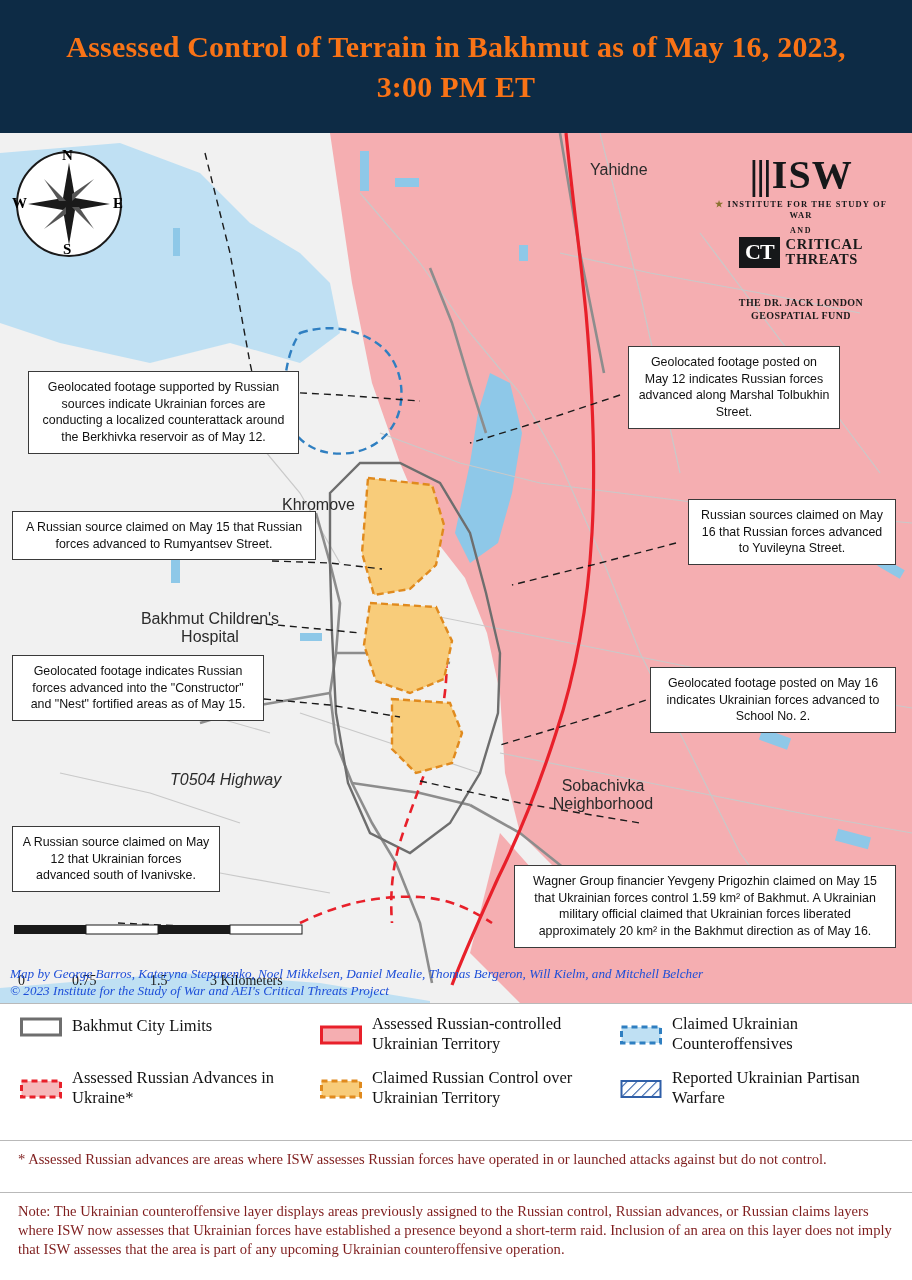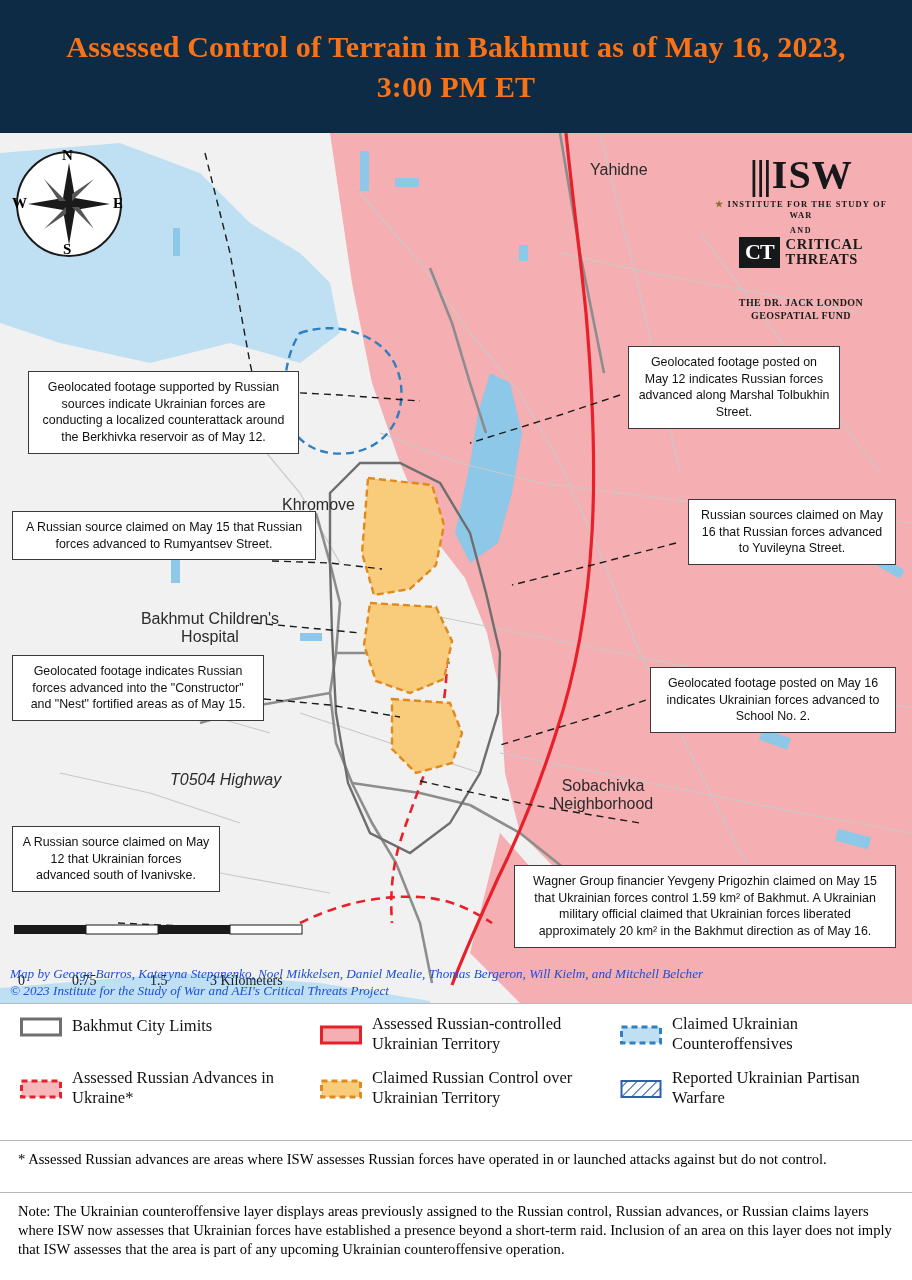--- a/index.html
+++ b/index.html
@@ -216,21 +216,21 @@
   
   .footnote {
     position: absolute;
     left: 0;
     width: 912px;
     box-sizing: border-box;
     padding: 9px 16px 0 18px;
     font-family: "Liberation Serif", serif;
     font-size: 14.6px;
     line-height: 1.3;
-    color: #000000;
+    color: #7f1d1d;
     border-top: 1px solid #b9b9b9;
   }
   .footnote-1 { top: 1140px; height: 52px; }
   .footnote-2 { top: 1192px; height: 88px; }
 </style>
 </head>
 <body>
 
 <div class="page">
 

